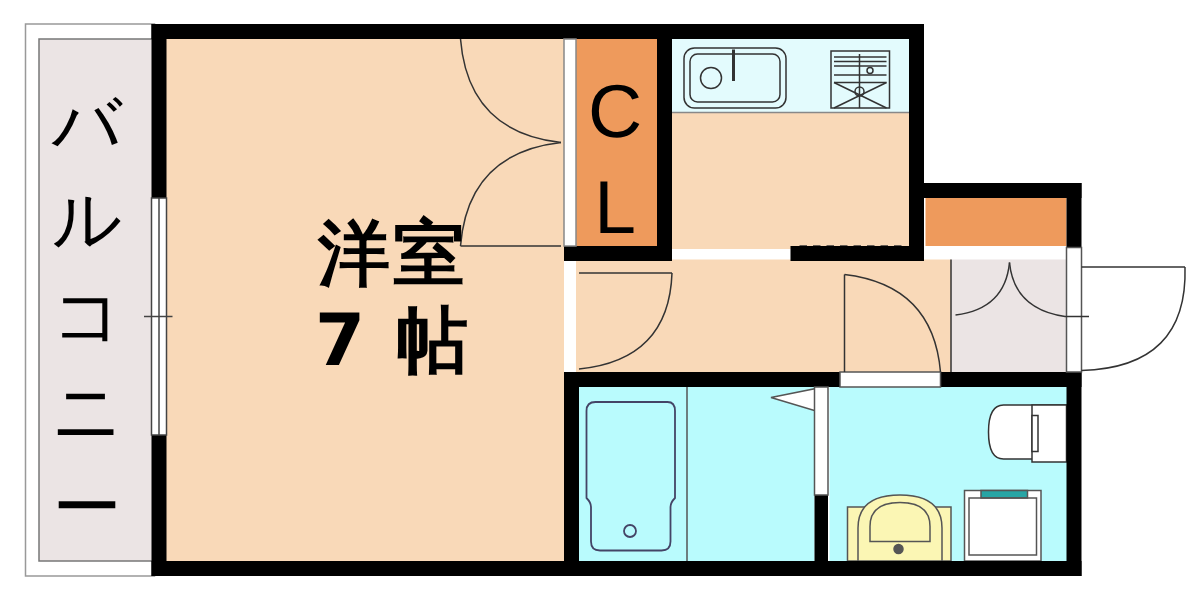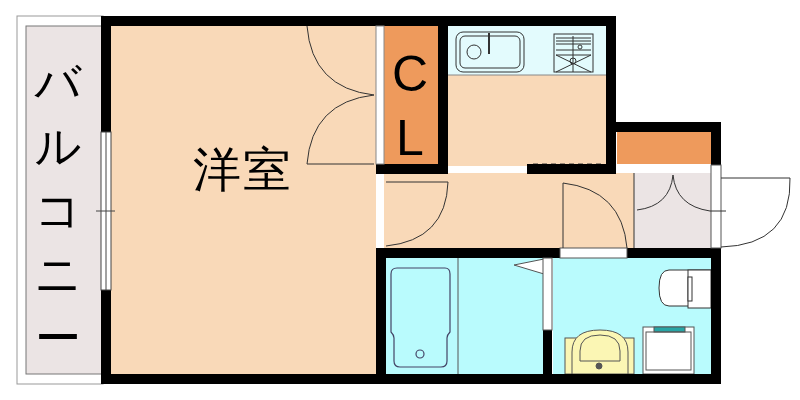--- a/index.html
+++ b/index.html
@@ -1,21 +1,21 @@
 <!DOCTYPE html>
 <html><head>
   <meta charset="utf-8">
   <style>
     html, body { margin: 0; padding: 0; background: #ffffff; }
     body { width: 800px; height: 400px; position: relative; overflow: hidden;
            font-family: "DejaVu Sans", "Liberation Sans", sans-serif; }
     #plan { position: absolute; left: 0; top: 0; width: 800px; height: 400px; }
     .lbl { position: absolute; color: #000; text-align: center; }
     .balcony-text { left: 28px; top: 50px; width: 60px; font-size: 46px; line-height: 64px; }
-    .room-title { left: 163px; top: 140px; width: 160px; font-size: 48px; line-height: 58px; letter-spacing: 2px; }
+    .room-title { left: 182px; top: 140px; width: 160px; font-size: 48px; line-height: 58px; letter-spacing: 2px; font-weight: bold; }
     .cl-text { left: 384px; top: 42px; width: 52px; font-family: "Liberation Sans", sans-serif; font-size: 50px; line-height: 64px; }
   </style>
 </head>
 <body>
 
 <svg id="plan" viewBox="0 0 800 400" xmlns="http://www.w3.org/2000/svg">
 
   <g>
     <rect x="17" y="16" width="86" height="368" fill="#ffffff" stroke="#999" stroke-width="1"></rect>
     <rect x="26" y="26" width="76" height="348" fill="#ebe4e4" stroke="#777" stroke-width="1"></rect>
@@ -136,18 +136,22 @@
 <div class="lbl balcony-text">
   <div>バ</div>
   <div>ル</div>
   <div>コ</div>
   <div>ニ</div>
   <div>ー</div>
 </div>
 
 <div class="lbl room-title">
   <div>洋室</div>
+  <div>
+    <span>7</span>
+    <span>帖</span>
+  </div>
 </div>
 
 <div class="lbl cl-text">
   <div>C</div>
   <div>L</div>
 </div>
 
 </body></html>

